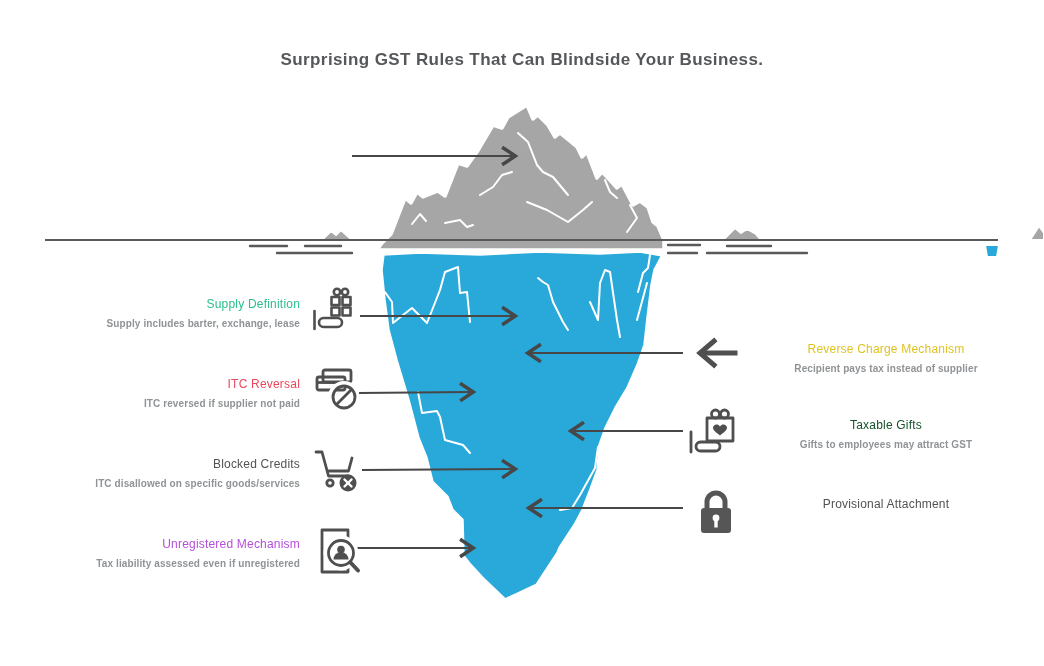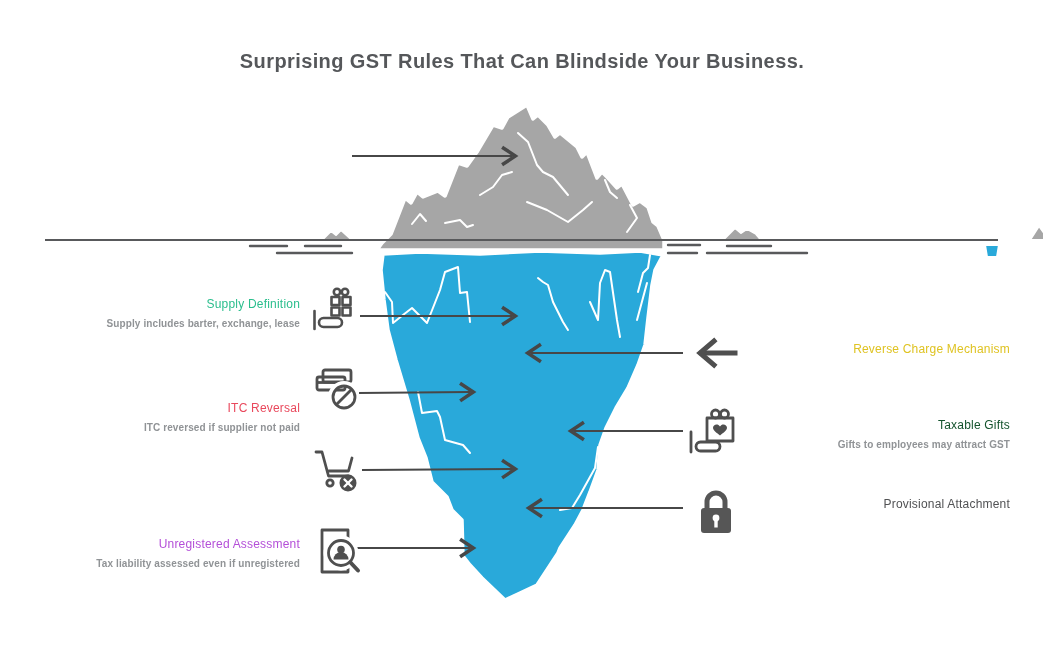--- a/index.html
+++ b/index.html
@@ -3,27 +3,27 @@
 <meta charset="utf-8">
 <style>
   html,body{margin:0;padding:0;background:#ffffff;}
   #stage{
     position:relative;width:1044px;height:666px;overflow:hidden;background:#ffffff;
     font-family:"Liberation Sans",sans-serif;
   }
   #scene{position:absolute;left:0;top:0;width:1044px;height:666px;}
   .page-title{
     position:absolute;left:0;top:50px;width:1044px;text-align:center;
-    font-size:20px;font-weight:700;letter-spacing:.4px;color:#55575a;
+    font-size:17px;font-weight:700;letter-spacing:.4px;color:#55575a;
   }
   .label{position:absolute;}
   .label .label-title{font-size:12px;font-weight:400;letter-spacing:.2px;line-height:14px;margin-bottom:7px;}
   .label .label-desc{font-size:10px;font-weight:600;color:#909396;line-height:12px;letter-spacing:.1px;}
   .label.left{left:20px;width:280px;text-align:right;}
-  .label.right{left:730px;width:280px;text-align:right;}
+  .label.right{left:746px;width:280px;text-align:center;}
   .icon{position:absolute;}
   .icon svg{display:block;}
 </style>
 </head>
 <body>
 
 <div id="stage">
 
   <svg id="scene" viewBox="0 0 1044 666">
     <defs>
@@ -82,30 +82,35 @@
     </g>
   </svg>
 
   <div class="page-title">Surprising GST Rules That Can Blindside Your Business.</div>
 
   <div class="label left" style="top:297px">
     <div class="label-title" style="color: rgb(43, 190, 141);">Supply Definition</div>
     <div class="label-desc">Supply includes barter, exchange, lease</div>
   </div>
   <div class="label left" style="top:377px">
-    <div class="label-title" style="color: rgb(233, 72, 92); margin-top: 24px;">ITC Reversal</div>
+    <div class="label-title" style="color: rgb(233, 72, 92);">ITC Reversal</div>
     <div class="label-desc">ITC reversed if supplier not paid</div>
   </div>
+  <div class="label left" style="top:457px">
+    <div class="label-title" style="color: rgb(81, 82, 84);">Blocked Credits</div>
+    <div class="label-desc">ITC disallowed on specific goods/services</div>
+  </div>
   <div class="label left" style="top:537px">
-    <div class="label-title" style="color: rgb(180, 79, 216);">Unregistered Assessment</div>
+    <div class="label-title" style="color: rgb(180, 79, 216);">Unregistered Mechanism</div>
     <div class="label-desc">Tax liability assessed even if unregistered</div>
   </div>
 
   <div class="label right" style="top:342px">
     <div class="label-title" style="color: rgb(223, 195, 34);">Reverse Charge Mechanism</div>
+    <div class="label-desc">Recipient pays tax instead of supplier</div>
   </div>
   <div class="label right" style="top:418px">
     <div class="label-title" style="color: #14532d;">Taxable Gifts</div>
     <div class="label-desc">Gifts to employees may attract GST</div>
   </div>
   <div class="label right" style="top:497px">
     <div class="label-title" style="color: rgb(81, 82, 84);">Provisional Attachment</div>
   </div>
 
   <div class="icon" style="left:310px;top:284px">

